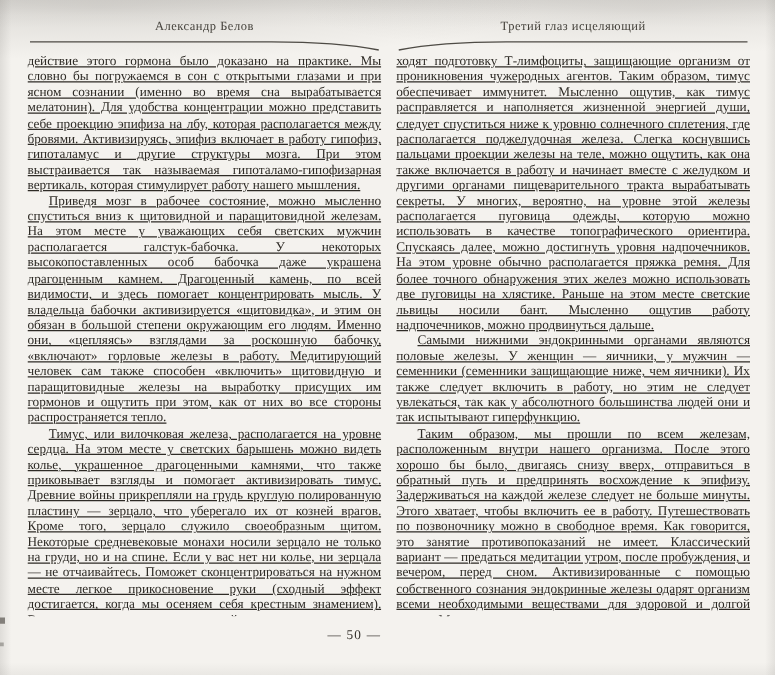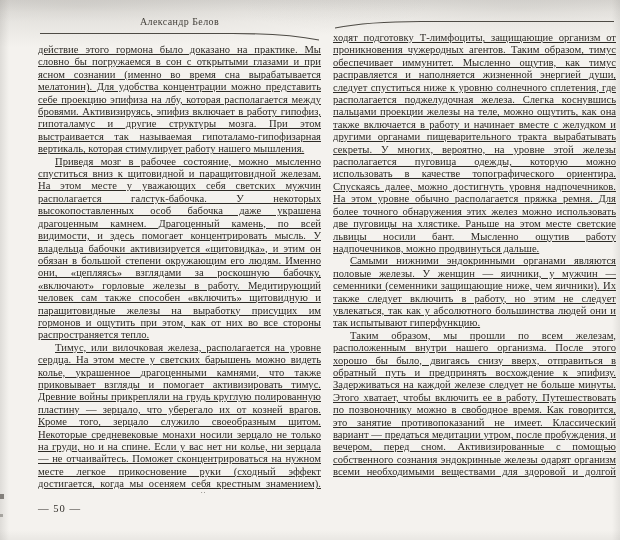--- a/index.html
+++ b/index.html
@@ -23,21 +23,20 @@
     overflow: hidden;
   }
   .edge-speck {
     position: absolute; left: 0; background: #6a6762; opacity: 0.8;
   }
   .page {
     position: absolute;
     top: 16px;
     width: 283px;
     height: 512px;
-    margin-left: 16px;
   }
   .page.left  { left: 22px; }
   .page.right { left: 317px; }
   .running-head {
     text-align: center;
     font-size: 10px;
     line-height: 12px;
     color: #45423c;
     letter-spacing: 0.4px;
     filter: blur(0.2px);
@@ -53,21 +52,21 @@
     color: var(--ink, #2e2b26);
     text-align: justify;
     filter: blur(0.16px);
   }
   .body-text .para { margin: 0; padding: 0; text-indent: 0; text-decoration: underline; }
   .body-text .para.indent { text-indent: 17px; }
   .page-number {
     position: absolute;
     top: 487px;
     left: 0; right: 0;
-    text-align: left;
+    text-align: right;
     font-size: 10.6px;
     color: #35322d;
     letter-spacing: 1px;
     filter: blur(0.16px);
   }
 </style>
 </head>
 <body style="--paper: #f4f2ee; --ink: #2e2b26;">
 
 <div class="scan">
@@ -82,20 +81,21 @@
     </svg>
     <div class="body-text" lang="ru">
         <p class="para">действие этого гормона было доказано на практике. Мы словно бы погружаемся в сон с открытыми глазами и при ясном сознании (именно во время сна вырабатывается мелатонин). Для удобства концентрации можно представить себе проекцию эпифиза на лбу, которая располагается между бровями. Активизируясь, эпифиз включает в работу гипофиз, гипоталамус и другие структуры мозга. При этом выстраивается так называемая гипоталамо-гипофизарная вертикаль, которая стимулирует работу нашего мышления.</p>
         <p class="para indent">Приведя мозг в рабочее состояние, можно мысленно спуститься вниз к щитовидной и паращитовидной железам. На этом месте у уважающих себя светских мужчин располагается галстук-бабочка. У некоторых высокопоставленных особ бабочка даже украшена драгоценным камнем. Драгоценный камень, по всей видимости, и здесь помогает концентрировать мысль. У владельца бабочки активизируется «щитовидка», и этим он обязан в большой степени окружающим его людям. Именно они, «цепляясь» взглядами за роскошную бабочку, «включают» горловые железы в работу. Медитирующий человек сам также способен «включить» щитовидную и паращитовидные железы на выработку присущих им гормонов и ощутить при этом, как от них во все стороны распространяется тепло.</p>
         <p class="para indent">Тимус, или вилочковая железа, располагается на уровне сердца. На этом месте у светских барышень можно видеть колье, украшенное драгоценными камнями, что также приковывает взгляды и помогает активизировать тимус. Древние войны прикрепляли на грудь круглую полированную пластину — зерцало, что уберегало их от козней врагов. Кроме того, зерцало служило своеобразным щитом. Некоторые средневековые монахи носили зерцало не только на груди, но и на спине. Если у вас нет ни колье, ни зерцала — не отчаивайтесь. Поможет сконцентрироваться на нужном месте легкое прикосновение руки (сходный эффект достигается, когда мы осеняем себя крестным знамением). Вилочковая железа является важнейшим органом организма. В ней про-</p>
       </div>
     <div class="page-number">— 50 —</div>
   </div>
 
   <div class="page right">
+    <div class="running-head">Третий глаз исцеляющий</div>
     <svg class="head-rule" viewBox="0 0 283 13" preserveAspectRatio="none">
       <path d="M 2,11 Q 35,4.5 88,4.5 L 281,4.5"></path>
     </svg>
     <div class="body-text" lang="ru">
         <p class="para">ходят подготовку Т-лимфоциты, защищающие организм от проникновения чужеродных агентов. Таким образом, тимус обеспечивает иммунитет. Мысленно ощутив, как тимус расправляется и наполняется жизненной энергией души, следует спуститься ниже к уровню солнечного сплетения, где располагается поджелудочная железа. Слегка коснувшись пальцами проекции железы на теле, можно ощутить, как она также включается в работу и начинает вместе с желудком и другими органами пищеварительного тракта вырабатывать секреты. У многих, вероятно, на уровне этой железы располагается пуговица одежды, которую можно использовать в качестве топографического ориентира. Спускаясь далее, можно достигнуть уровня надпочечников. На этом уровне обычно располагается пряжка ремня. Для более точного обнаружения этих желез можно использовать две пуговицы на хлястике. Раньше на этом месте светские львицы носили бант. Мысленно ощутив работу надпочечников, можно продвинуться дальше.</p>
         <p class="para indent">Самыми нижними эндокринными органами являются половые железы. У женщин — яичники, у мужчин — семенники (семенники защищающие ниже, чем яичники). Их также следует включить в работу, но этим не следует увлекаться, так как у абсолютного большинства людей они и так испытывают гиперфункцию.</p>
         <p class="para indent">Таким образом, мы прошли по всем железам, расположенным внутри нашего организма. После этого хорошо бы было, двигаясь снизу вверх, отправиться в обратный путь и предпринять восхождение к эпифизу. Задерживаться на каждой железе следует не больше минуты. Этого хватает, чтобы включить ее в работу. Путешествовать по позвоночнику можно в свободное время. Как говорится, это занятие противопоказаний не имеет. Классический вариант — предаться медитации утром, после пробуждения, и вечером, перед сном. Активизированные с помощью собственного сознания эндокринные железы одарят организм всеми необходимыми веществами для здоровой и долгой жизни. Мы</p>
       </div>
   </div>
 

